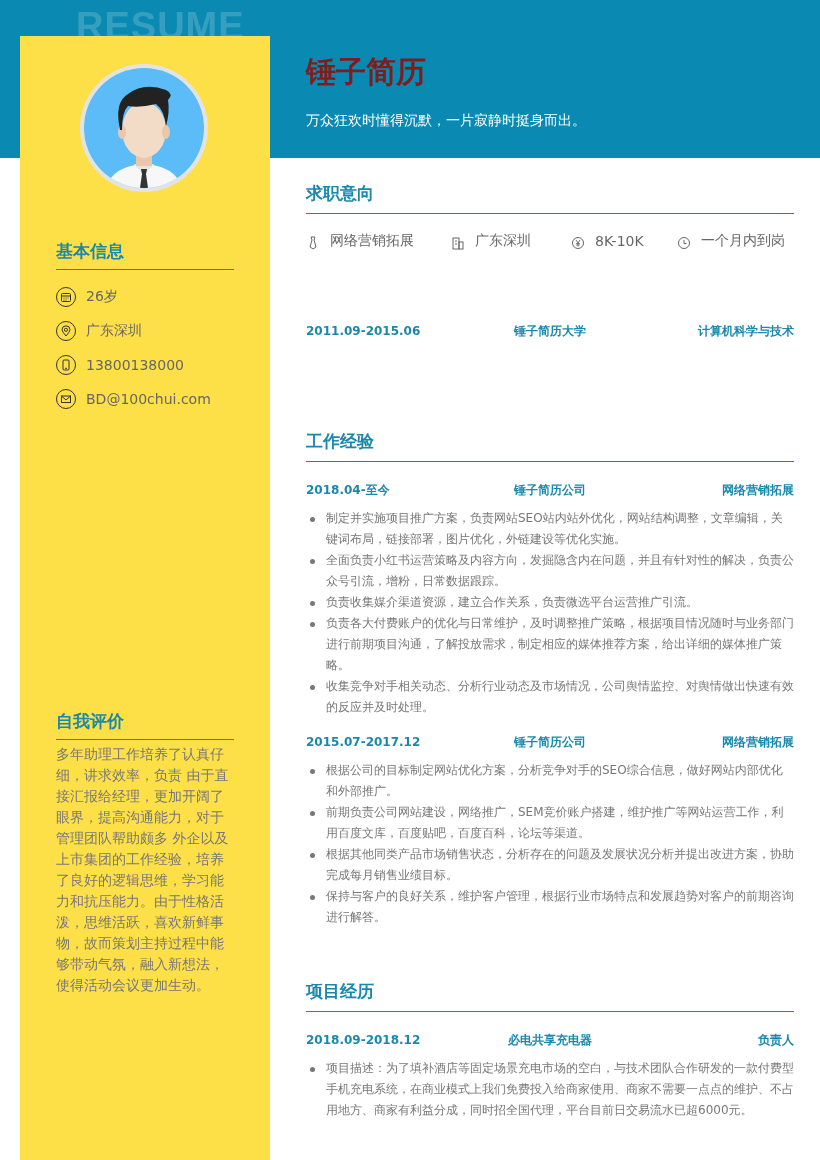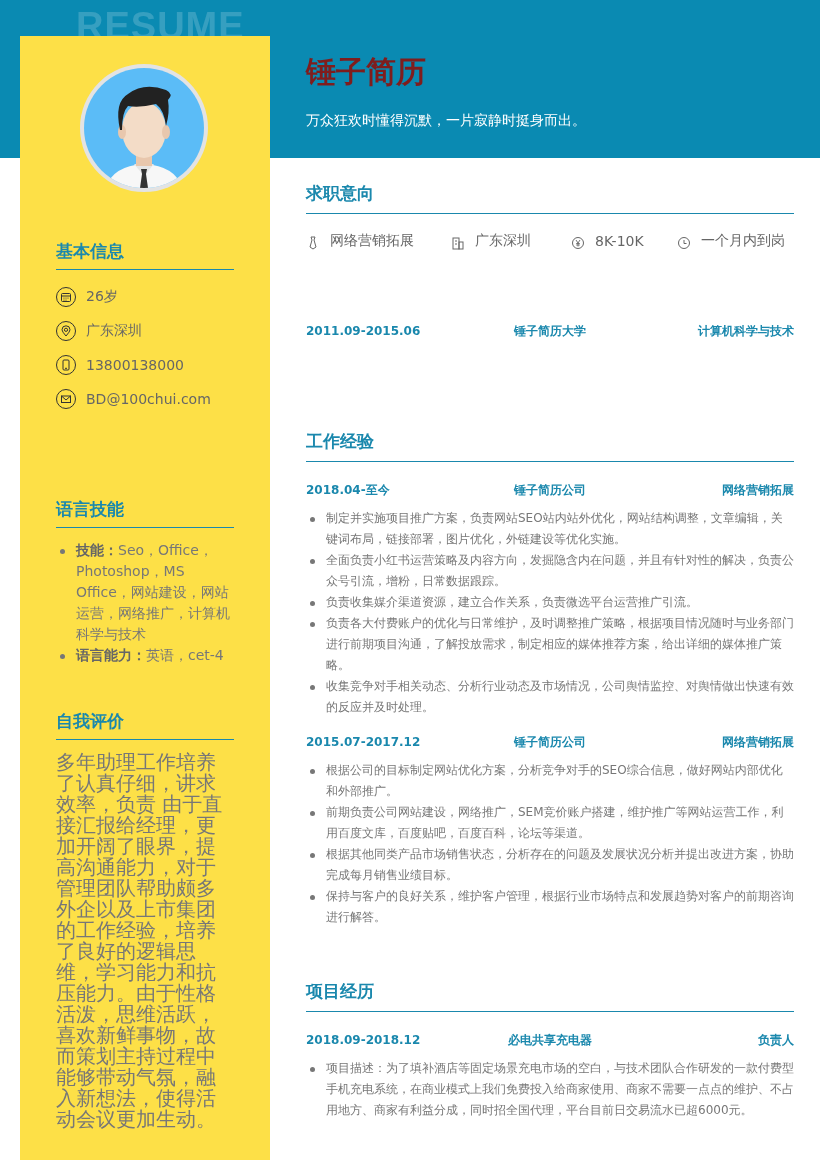--- a/index.html
+++ b/index.html
@@ -18,21 +18,21 @@
     .info-list { margin-top: 10px; }
     .info-item { display: flex; align-items: center; height: 34px; font-size: 14px; color: #666; }
     .info-icon { width: 20px; height: 20px; border: 1.3px solid #333; border-radius: 50%; display: flex; align-items: center; justify-content: center; margin-right: 10px; flex-shrink: 0; }
     .info-icon svg { width: 12px; height: 12px; }
 
     .skill-list { margin-top: 12px; list-style: none; font-size: 14px; line-height: 21px; color: #777; }
     .skill-list li { position: relative; padding-left: 20px; }
     .skill-list li::before { content: ""; position: absolute; left: 4px; top: 9px; width: 5px; height: 5px; border-radius: 50%; background: #777; }
     .skill-list b { color: #666; }
 
-    .self-text { margin-top: 12px; font-size: 20px; line-height: 21px; color: #777; }
+    .self-text { margin-top: 4px; font-size: 14px; line-height: 21px; color: #777; }
 
     .name-title { position: absolute; left: 306px; top: 52px; font-size: 30px; color: #7f1d1d; line-height: 40px; }
     .motto { position: absolute; left: 306px; top: 110px; font-size: 14px; color: #ffffff; line-height: 20px; }
 
     .main-section { position: absolute; left: 306px; width: 488px; }
     .main-title { font-size: 17px; font-weight: bold; color: #1a88ad; height: 36px; line-height: 30px; border-bottom: 1.5px solid #1a88ad; }
     .intent-row { display: flex; margin-top: 18px; font-size: 14px; color: #666; }
     .intent-item { display: flex; align-items: center; }
     .intent-icon { width: 14px; height: 14px; margin-right: 10px; margin-top: 4px; display: inline-flex; }
     .intent-icon svg { width: 14px; height: 14px; }
@@ -108,27 +108,20 @@
           <svg viewBox="0 0 12 12">
               <rect x="1.5" y="3" width="9" height="6.5" fill="none" stroke="#333" stroke-width="1"></rect>
               <path d="M1.5 3 L6 7 L10.5 3" fill="none" stroke="#333" stroke-width="1"></path>
             </svg>
         </span>
         <span>BD@100chui.com</span>
       </div>
     </div>
   </section>
 
-  <section class="side-section" style="top: 458px;">
-    <h3 class="side-title">语言技能</h3>
-    <ul class="skill-list">
-      <li><b>技能：</b><span>Seo，Office，Photoshop，MS Office，网站建设，网站运营，网络推广，计算机科学与技术</span></li>
-      <li><b>语言能力：</b><span>英语，cet-4</span></li>
-    </ul>
-  </section>
 
   <section class="side-section" style="top: 670px;">
     <h3 class="side-title">自我评价</h3>
     <p class="self-text">多年助理工作培养了认真仔细，讲求效率，负责 由于直接汇报给经理，更加开阔了眼界，提高沟通能力，对于管理团队帮助颇多 外企以及上市集团的工作经验，培养了良好的逻辑思维，学习能力和抗压能力。由于性格活泼，思维活跃，喜欢新鲜事物，故而策划主持过程中能够带动气氛，融入新想法，使得活动会议更加生动。</p>
   </section>
 </aside>
 
 <h1 class="name-title">锤子简历</h1>
 <p class="motto">万众狂欢时懂得沉默，一片寂静时挺身而出。</p>
 

